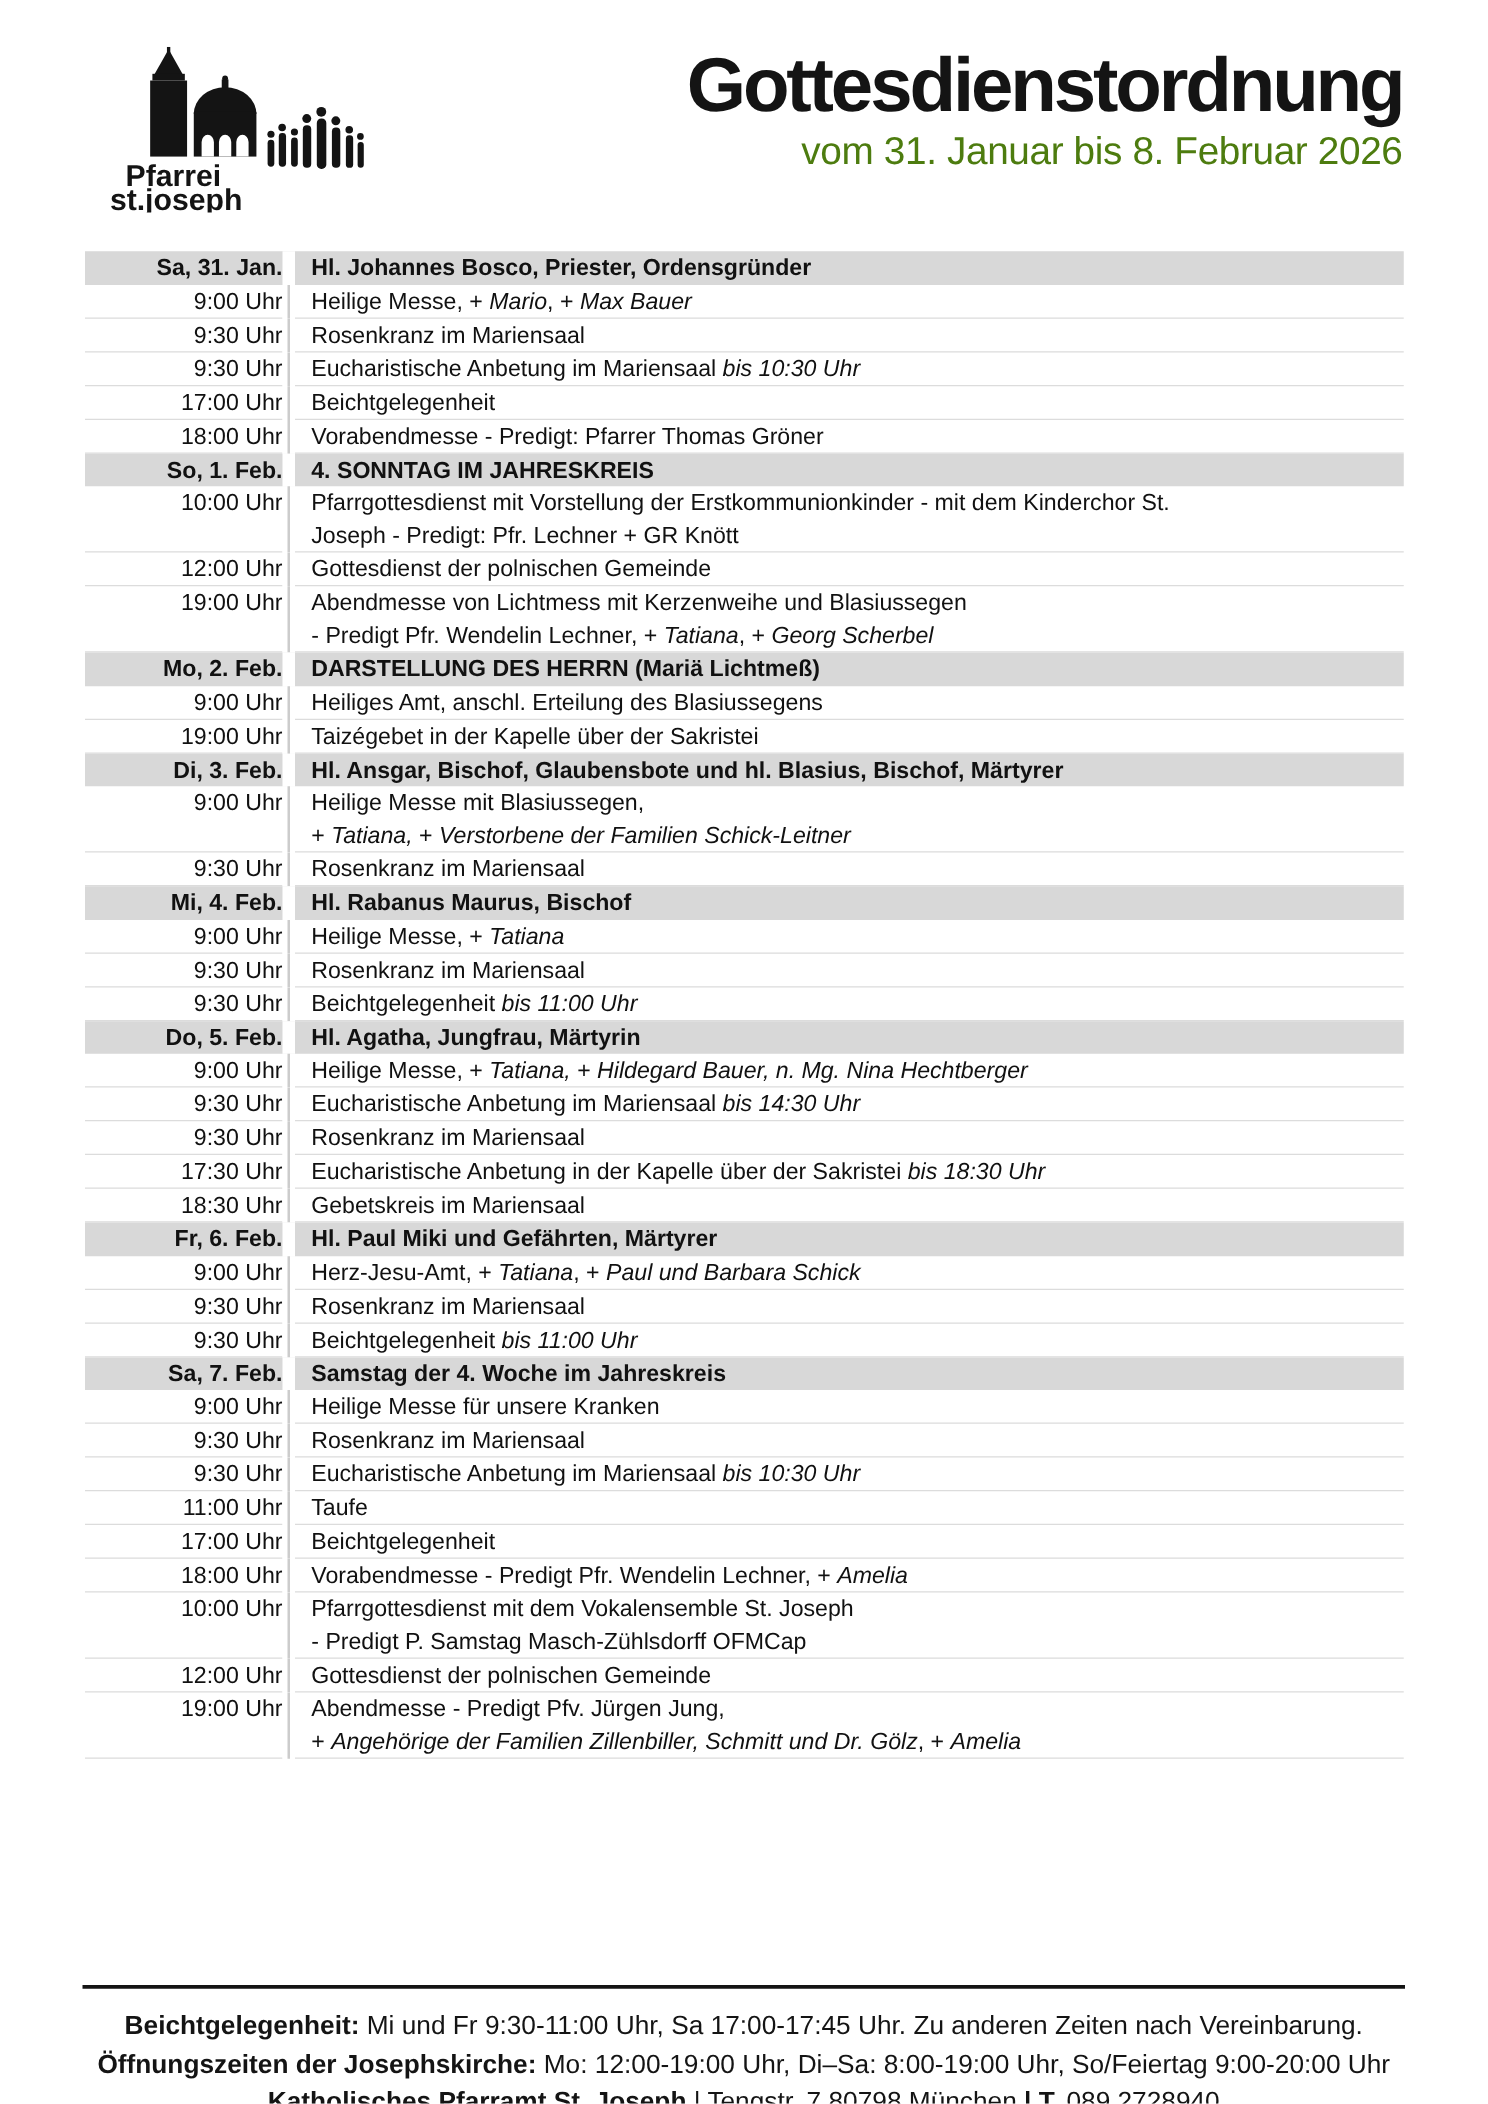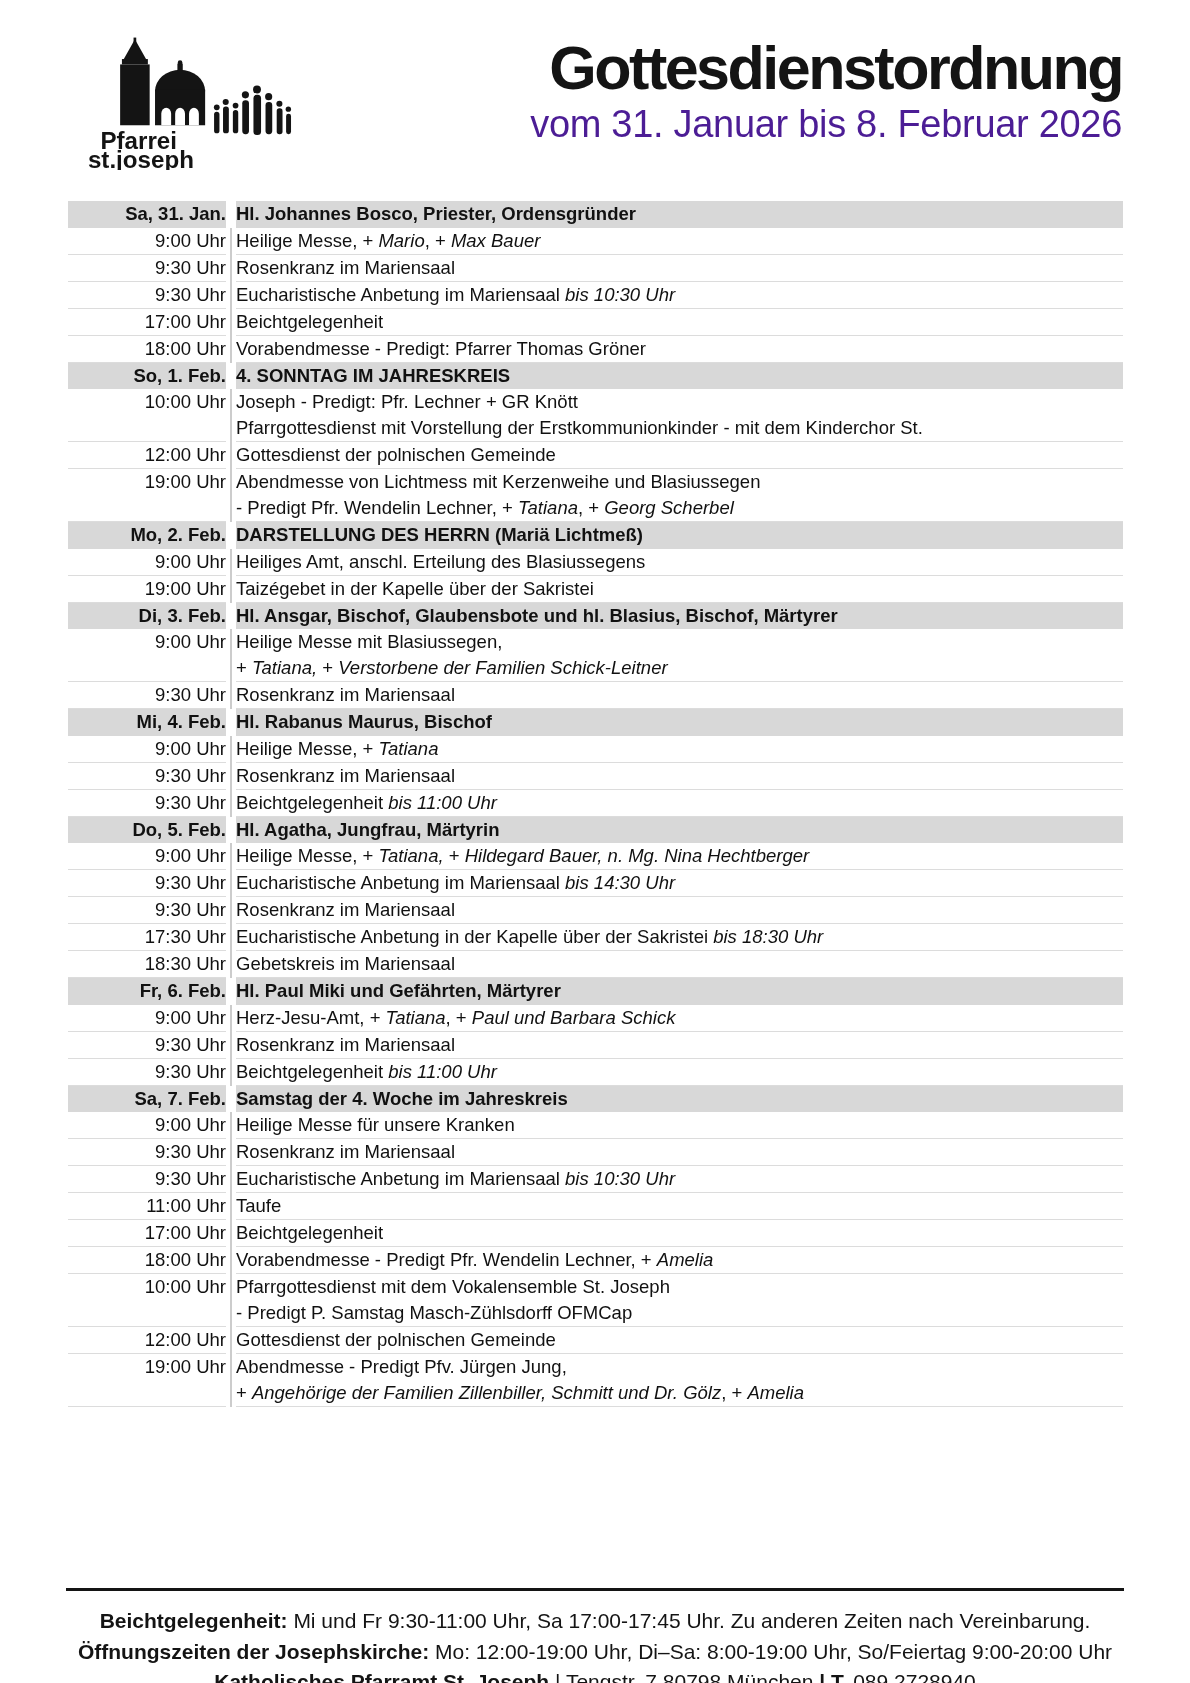--- a/index.html
+++ b/index.html
@@ -8,33 +8,33 @@
     font-family:"Liberation Sans",sans-serif;color:#111;overflow:hidden;
   }
   
   .brand{position:absolute;left:86px;top:34px;width:220px;}
   .titles{position:absolute;right:68px;top:36px;text-align:right;}
   .doc-title{
     font-size:61px;font-weight:700;letter-spacing:-2.5px;line-height:1.05;
     margin:0;white-space:nowrap;color:#141414;
   }
   .doc-subtitle{
-    font-size:38px;letter-spacing:-0.3px;margin-top:3px;color:#4c1d95;white-space:nowrap;
+    font-size:31px;letter-spacing:-0.3px;margin-top:3px;color:#4d7c0f;white-space:nowrap;
   }
   
   .schedule{position:absolute;left:68px;top:201px;width:1055px;font-size:18.5px;}
   .row{display:flex;align-items:stretch;}
   .row.day{background:#d8d8d8;font-weight:700;}
   .cell{box-sizing:border-box;}
   .cell.date{width:158px;flex:none;text-align:right;line-height:26px;white-space:nowrap;}
   .gap{width:10px;flex:none;position:relative;background:#fff;}
   .row.entry .gap::before{
     content:"";position:absolute;left:4px;top:0;bottom:0;width:2px;background:#ccc;
   }
-  .cell.content{flex:1;padding-left:0;}
+  .cell.content{flex:1;padding-left:13px;}
   .cell.content .line{line-height:26px;}
   .row.day .cell{line-height:26.5px;}
   .row.entry .cell{border-bottom:1px solid #dcdcdc;}
   .it{font-style:italic;}
   .bd{font-weight:700;}
   
   .footer{position:absolute;left:0;right:0;top:1588px;text-align:center;}
   .footer-rule{height:3px;background:#141414;margin:0 66px 15px 66px;}
   .footer-line{font-size:21px;line-height:30.5px;white-space:nowrap;color:#141414;}
 </style>
@@ -133,22 +133,22 @@
       </div>
       <div class="row day">
         <div class="cell date">So, 1. Feb.</div>
         <div class="gap"></div>
         <div class="cell content">4. SONNTAG IM JAHRESKREIS</div>
       </div>
       <div class="row entry">
         <div class="cell date">10:00 Uhr</div>
         <div class="gap"></div>
         <div class="cell content">
+          <div class="line"><span>Pfarrgottesdienst mit Vorstellung der Erstkommunionkinder - mit dem Kinderchor St.</span></div>
           <div class="line"><span>Joseph - Predigt: Pfr. Lechner + GR Knött</span></div>
-          <div class="line"><span>Pfarrgottesdienst mit Vorstellung der Erstkommunionkinder - mit dem Kinderchor St.</span></div>
         </div>
       </div>
       <div class="row entry">
         <div class="cell date">12:00 Uhr</div>
         <div class="gap"></div>
         <div class="cell content">
           <div class="line"><span>Gottesdienst der polnischen Gemeinde</span></div>
         </div>
       </div>
       <div class="row entry">

